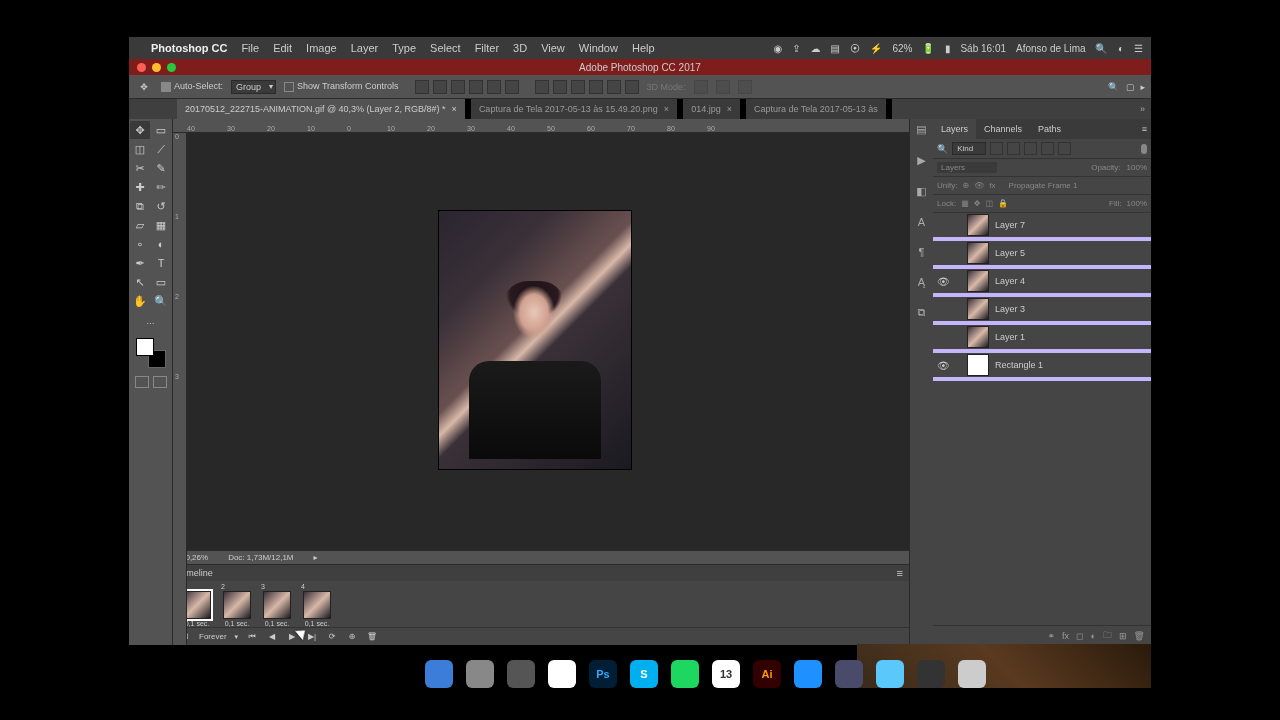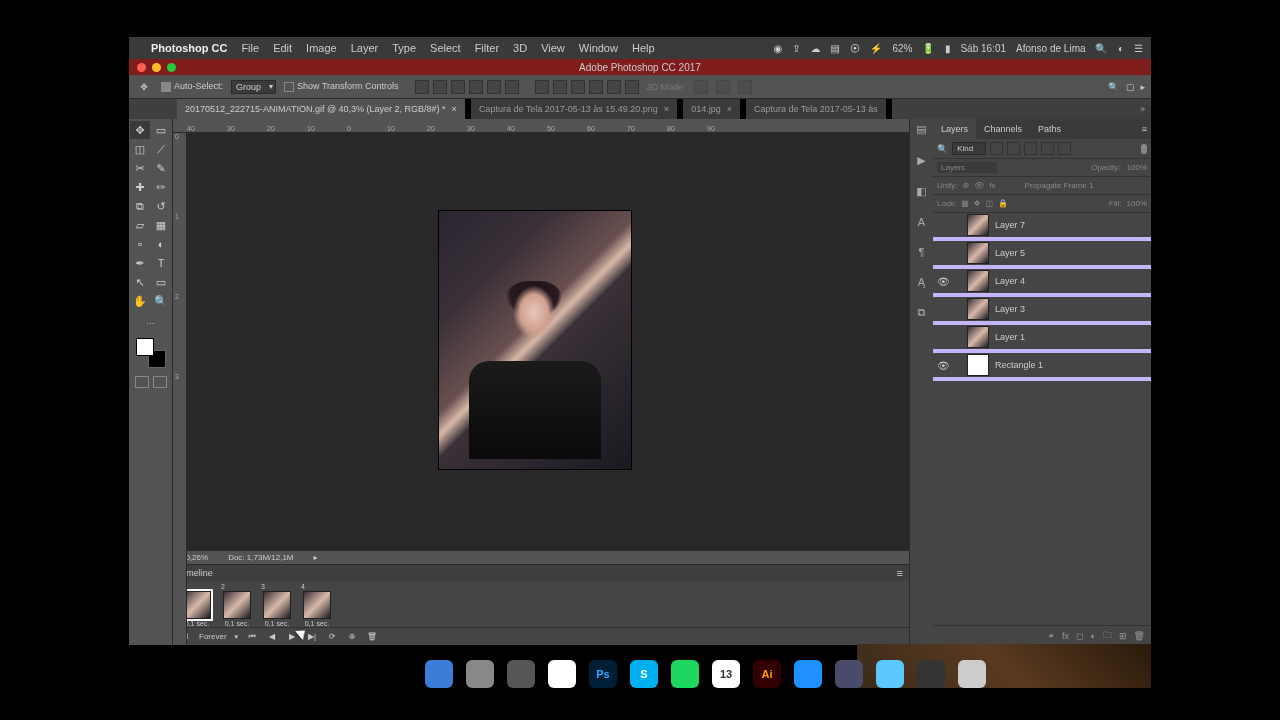--- a/index.html
+++ b/index.html
@@ -324,21 +324,21 @@
       <div class="layer-blend">
         <span class="sel3">Layers</span>
         <span style="margin-left:auto">Opacity:</span>
         <span>100%</span>
       </div>
       <div class="layer-lock">
         <span>Unify:</span>
         <span>⊕</span>
         <span>👁</span>
         <span>fx</span>
-        <span style="margin-left:24px"><span class="chk" style="width:8px;height:8px"></span><span>Propagate Frame 1</span></span>
+        <span style="margin-left:8px"><span class="chk" style="width:8px;height:8px"></span><span>Propagate Frame 1</span></span>
       </div>
       <div class="layer-lock">
         <span>Lock:</span>
         <span>▦</span>
         <span>✥</span>
         <span>◫</span>
         <span>🔒</span>
         <span style="margin-left:auto">Fill:</span>
         <span>100%</span>
       </div>

